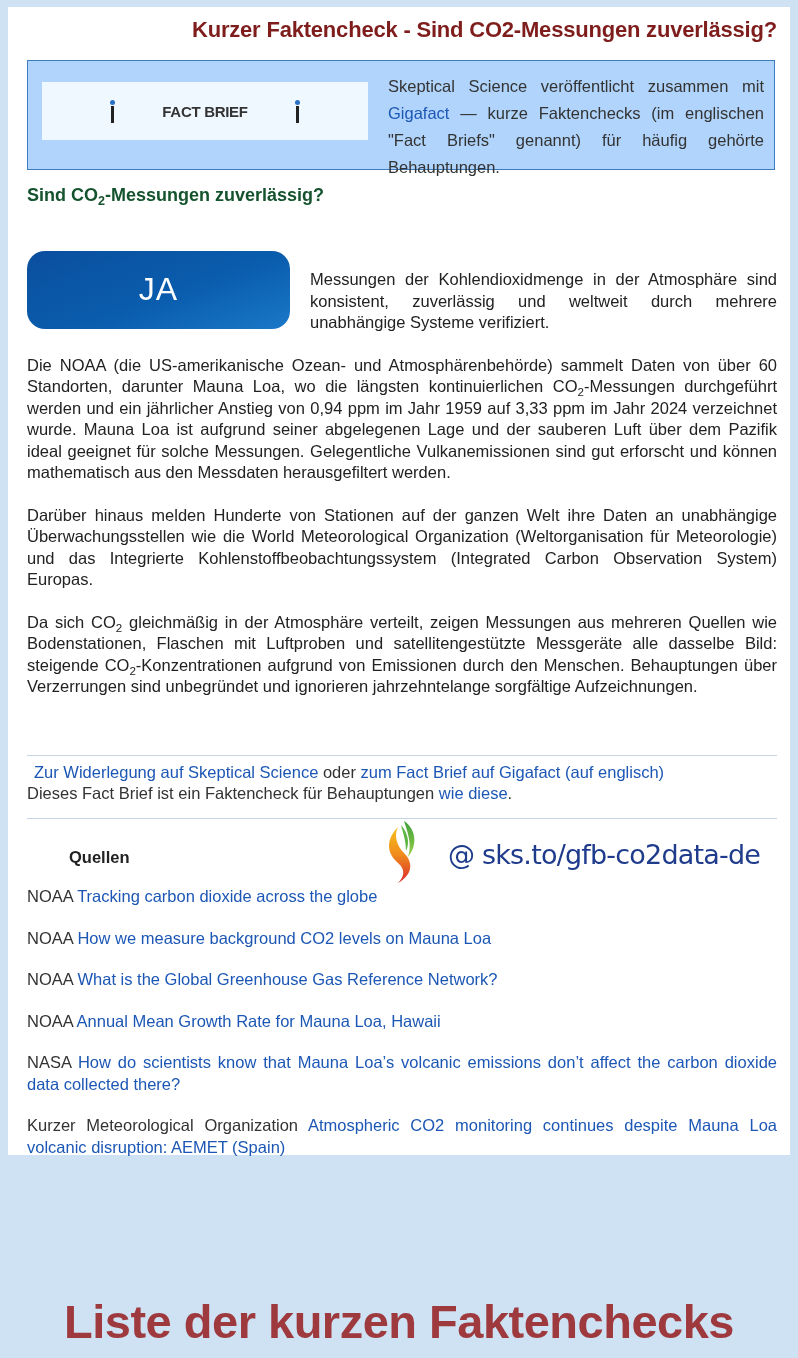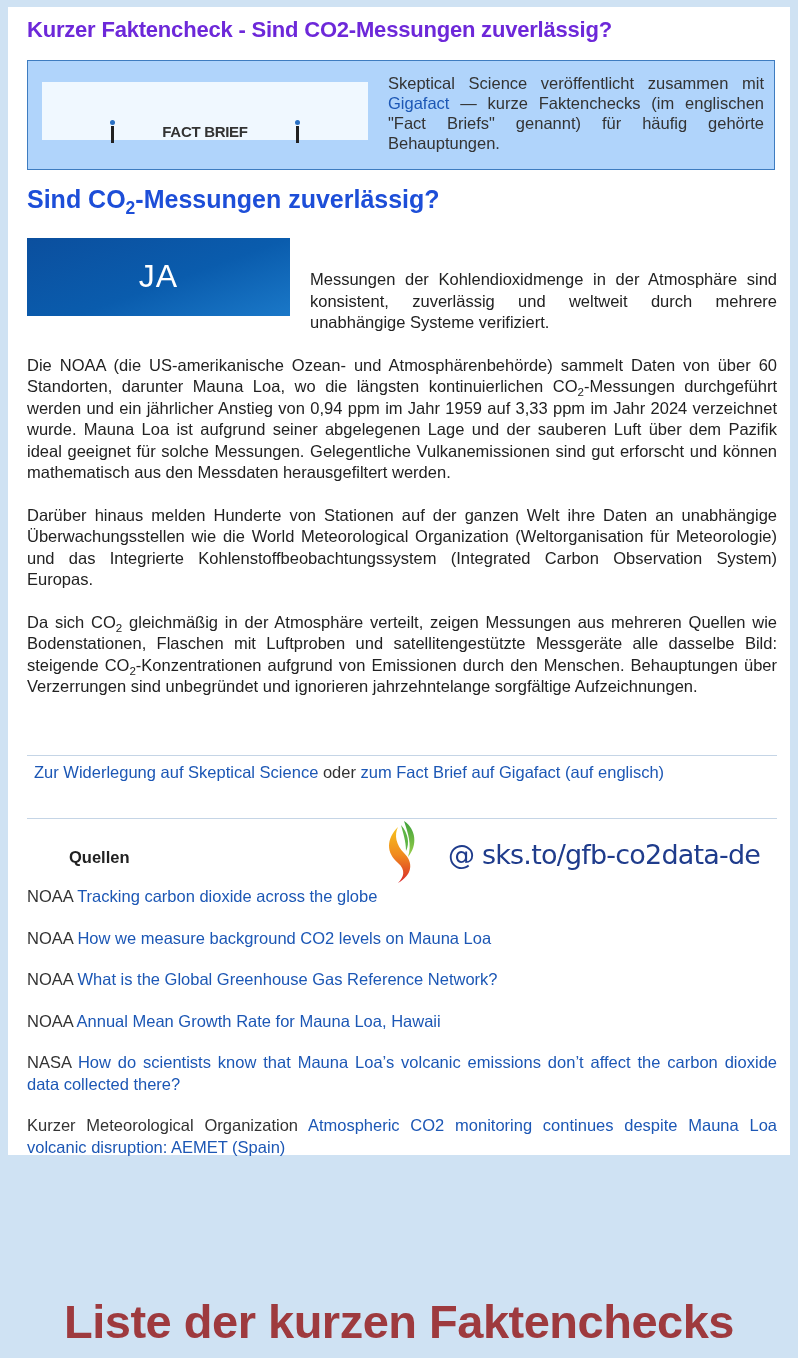--- a/index.html
+++ b/index.html
@@ -13,61 +13,63 @@
     }
     .panel {
       position: absolute;
       left: 8px; top: 7px;
       width: 782px; height: 1148px;
       background: #ffffff;
     }
     .inner { position: absolute; left: 19px; width: 750px; }
     .page-title {
       top: 10px;
-      font-size: 22px; font-weight: bold; color: #6d28d9;
+      font-size: 22px; font-weight: bold; color: #7f1d1d;
       letter-spacing: -0.2px;
+      text-align: right;
     }
     .info-box {
       position: absolute; left: 19px; top: 53px;
       width: 748px; height: 110px;
       background: #b0d4fb; border: 1px solid #3e7cc0;
       box-sizing: border-box;
     }
     .fact-brief-badge {
       position: absolute; left: 14px; top: 21px;
       width: 326px; height: 58px;
       background: #f0f8ff;
-      display: flex; align-items: flex-end; justify-content: center;
+      display: flex; align-items: center; justify-content: center;
     }
     .ibar { display: inline-block; position: relative; width: 3px; height: 17px; background: #222; margin: 0 48px; top: 3px; }
     .ibar::before { content: ""; position: absolute; left: -1px; top: -6px; width: 5px; height: 5px; border-radius: 50%; background: #2a70c4; }
     .fact-brief-label { font-size: 15px; font-weight: bold; color: #333; letter-spacing: -0.3px; }
     .info-text {
       position: absolute; left: 360px; top: 12px; width: 376px;
-      font-size: 16.5px; line-height: 20px; text-align: justify; color: #333;
+      font-size: 16.5px; line-height: 27px; text-align: justify; color: #333;
     }
     a, .link { color: #1c57b5; text-decoration: none; cursor: pointer; }
     .section-heading {
       position: absolute; left: 19px; top: 178px;
-      font-size: 25px; font-weight: bold; color: #1d4ed8;
+      font-size: 18px; font-weight: bold; color: #14532d;
     }
     sub { font-size: 0.7em; vertical-align: -0.35em; line-height: 0; }
     .article {
       position: absolute; left: 19px; top: 226px; width: 750px;
       font-size: 16.5px; line-height: 21.5px; color: #222;
       text-align: justify;
     }
     .ja-box {
       float: left;
       width: 263px; height: 78px;
-      margin: 5px 20px 6px 0;
+      margin: 18px 20px 6px 0;
       background: linear-gradient(160deg, #0b4f9e 0%, #0a5cad 55%, #1a78c8 100%);
       color: #fff; font-size: 32px;
       display: flex; align-items: center; justify-content: center;
       letter-spacing: 1px;
+      border-radius: 18px;
     }
     .article p { margin: 0 0 21px 0; }
     .article p.first { margin-bottom: 21px; margin-top: 36px; }
     .refute-line { position: absolute; left: 26px; top: 712px; font-size: 16.5px; color: #333; margin-top: 44px; }
     .sep { position: absolute; left: 19px; width: 750px; height: 1px; background: #c5d5e6; }
     .claims-line { position: absolute; left: 19px; top: 777px; font-size: 16.5px; color: #333; }
     .sources-heading { position: absolute; left: 19px; top: 841px; font-size: 16.5px; font-weight: bold; color: #222; margin-left: 42px; }
     .sks-logo { position: absolute; left: 376px; top: 812px; width: 36px; height: 64px; }
     .sks-url { position: absolute; left: 440px; top: 832px; font-size: 27px; font-weight: normal; color: #1f3c8c; font-family: "DejaVu Sans", sans-serif; letter-spacing: -0.8px; }
     .sources { position: absolute; left: 19px; top: 879px; width: 750px; font-size: 16.5px; line-height: 21.5px; color: #333; }
@@ -101,20 +103,21 @@
     <p class="first">Messungen der Kohlendioxidmenge in der Atmosphäre sind konsistent, zuverlässig und weltweit durch mehrere unabhängige Systeme verifiziert.</p>
     <p><span>Die NOAA (die US-amerikanische Ozean- und Atmosphärenbehörde) sammelt Daten von über 60 Standorten, darunter Mauna Loa, wo die längsten kontinuierlichen CO</span><sub>2</sub><span>-Messungen durchgeführt werden und ein jährlicher Anstieg von 0,94 ppm im Jahr 1959 auf 3,33 ppm im Jahr 2024 verzeichnet wurde. Mauna Loa ist aufgrund seiner abgelegenen Lage und der sauberen Luft über dem Pazifik ideal geeignet für solche Messungen. Gelegentliche Vulkanemissionen sind gut erforscht und können mathematisch aus den Messdaten herausgefiltert werden.</span></p>
     <p>Darüber hinaus melden Hunderte von Stationen auf der ganzen Welt ihre Daten an unabhängige Überwachungsstellen wie die World Meteorological Organization (Weltorganisation für Meteorologie) und das Integrierte Kohlenstoffbeobachtungssystem (Integrated Carbon Observation System) Europas.</p>
     <p><span>Da sich CO</span><sub>2</sub><span> gleichmäßig in der Atmosphäre verteilt, zeigen Messungen aus mehreren Quellen wie Bodenstationen, Flaschen mit Luftproben und satellitengestützte Messgeräte alle dasselbe Bild: steigende CO</span><sub>2</sub><span>-Konzentrationen aufgrund von Emissionen durch den Menschen. Behauptungen über Verzerrungen sind unbegründet und ignorieren jahrzehntelange sorgfältige Aufzeichnungen.</span></p>
   </div>
 
   <div class="refute-line"><a class="link">Zur Widerlegung auf Skeptical Science</a><span> oder </span><a class="link">zum Fact Brief auf Gigafact (auf englisch)</a></div>
 
   <div class="sep" style="top:748px;"></div>
 
+  <div class="claims-line"><span>Dieses Fact Brief ist ein Faktencheck für Behauptungen </span><a class="link">wie diese</a><span>.</span></div>
 
   <div class="sep" style="top:811px;"></div>
 
   <div class="sources-heading">Quellen</div>
 
   <svg class="sks-logo" viewBox="0 0 36 64">
     <defs>
       <linearGradient id="flame" x1="0" y1="0" x2="0" y2="1">
         <stop offset="0" stop-color="#f6c21c"></stop>
         <stop offset="0.5" stop-color="#f08a1e"></stop>

